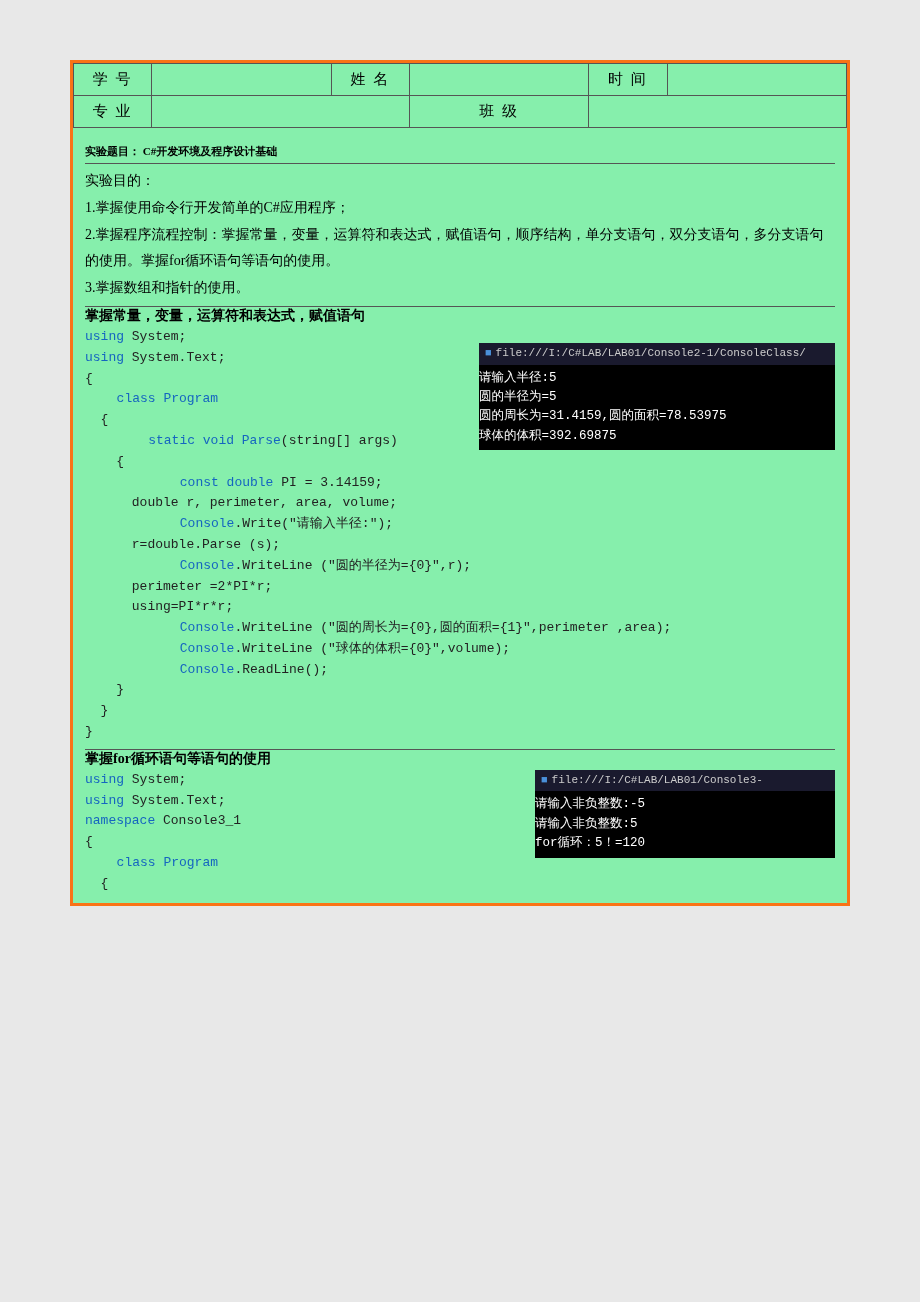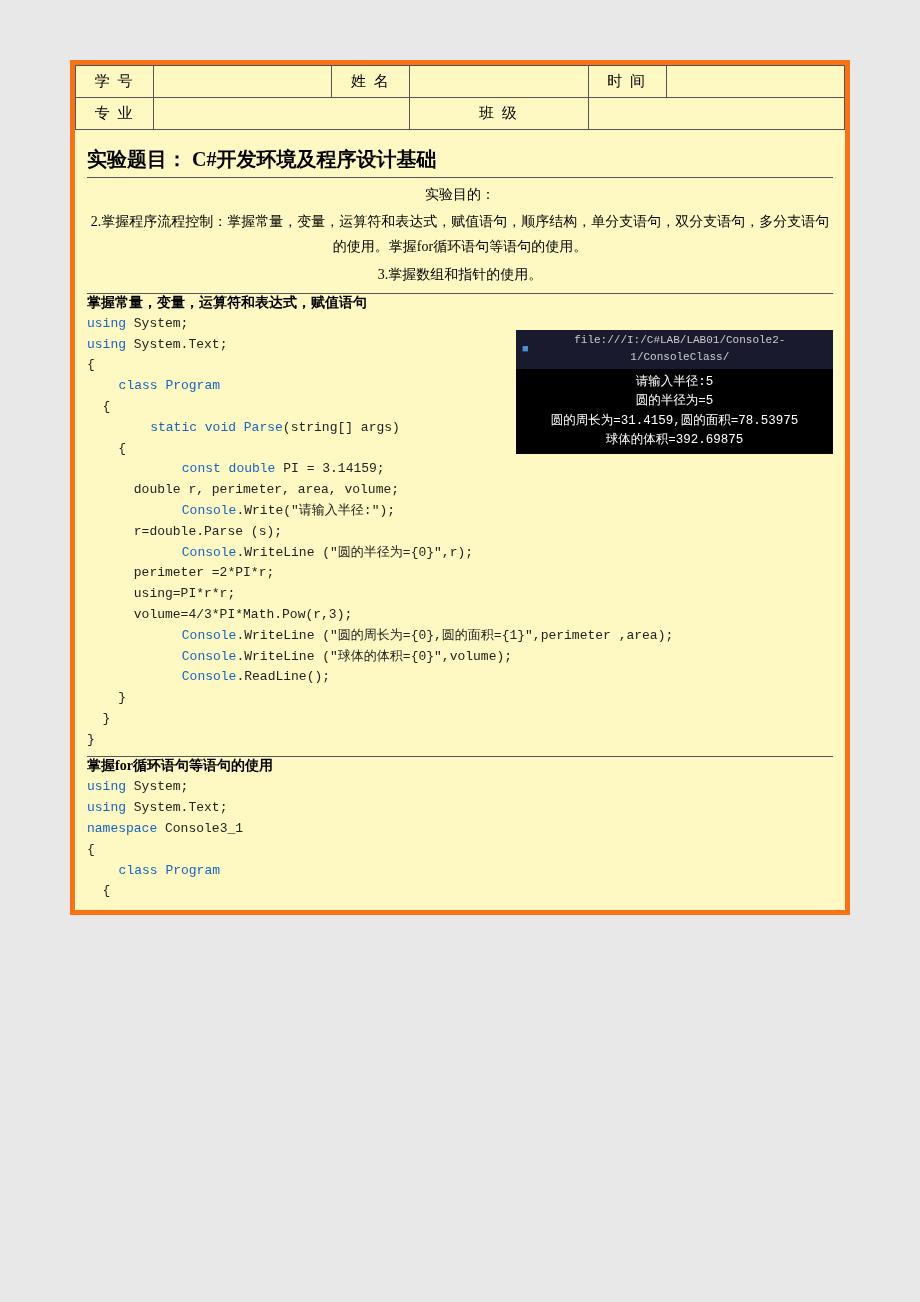--- a/index.html
+++ b/index.html
@@ -7,23 +7,23 @@
       background: #e8e8e8;
       font-family: "SimSun", "宋体", serif;
       font-size: 14px;
       display: flex;
       justify-content: center;
       align-items: flex-start;
       min-height: 1302px;
       padding: 60px 20px;
     }
     .page {
-      background: #fef9c3;
+      background: #86efac;
       width: 780px;
-      border: 5px solid #f97316;
+      border: 3px solid #f97316;
       padding: 0;
     }
     
     .header-table {
       width: 100%;
       border-collapse: collapse;
       border: 1px solid #555;
     }
     .header-table td {
       border: 1px solid #555;
@@ -37,31 +37,30 @@
       font-weight: normal;
     }
     .header-table .value-cell {
       width: 160px;
     }
     
     .content {
       padding: 8px 12px;
     }
     .section-title {
-      font-size: 20px;
+      font-size: 11px;
       font-weight: bold;
       margin: 8px 0 4px 0;
       border-bottom: 1px solid #555;
       padding-bottom: 4px;
     }
     .objectives {
       font-size: 14px;
       line-height: 1.8;
       margin-bottom: 6px;
-      text-align: center;
     }
     .objectives p {
       margin-bottom: 2px;
     }
     
     .code-section-title {
       font-size: 14px;
       font-weight: bold;
       margin: 6px 0 2px 0;
       border-top: 1px solid #555;
@@ -78,25 +77,24 @@
     }
     .kw { color: #1565C0; }
     .black { color: #222; }
     .relative-wrapper {
       position: relative;
     }
     .console-float-1 {
       position: absolute;
       top: 0;
       right: 0;
-      width: 317px;
+      width: 356px;
       background: #000;
       font-family: "Courier New", monospace;
       font-size: 12px;
-      text-align: center;
     }
     .console-float-2 {
       position: absolute;
       top: 0;
       right: 0;
       width: 300px;
       background: #000;
       font-family: "Courier New", monospace;
       font-size: 12px;
     }
@@ -144,20 +142,21 @@
     </tr>
   </tbody>
     </table>
 
   <div class="content">
 
     <div class="section-title">实验题目： C#开发环境及程序设计基础</div>
 
     <div class="objectives">
       <p>实验目的：</p>
+      <p>1.掌握使用命令行开发简单的C#应用程序；</p>
       <p>2.掌握程序流程控制：掌握常量，变量，运算符和表达式，赋值语句，顺序结构，单分支语句，双分支语句，多分支语句的使用。掌握for循环语句等语句的使用。</p>
       <p>3.掌握数组和指针的使用。</p>
     </div>
 
     <div class="code-section-title">掌握常量，变量，运算符和表达式，赋值语句</div>
 
     <div class="code-area relative-wrapper">
 
       <div class="console-float-1" style="top: 16px;">
         <div class="console-titlebar">
@@ -178,34 +177,43 @@
       <span class="code-line black">  {</span>
       <span class="code-line"><span style="padding-left:32px;color:#1565C0">    static void Parse</span><span class="black">(string[] args)</span></span>
       <span class="code-line black">    {</span>
       <span class="code-line"><span style="padding-left:48px;color:#1565C0">      const double</span><span class="black"> PI = 3.14159;</span></span>
       <span class="code-line black">      double r, perimeter, area, volume;</span>
       <span class="code-line"><span style="padding-left:48px;color:#1565C0">      Console</span><span class="black">.Write("请输入半径:");</span></span>
       <span class="code-line black">      r=double.Parse (s);</span>
       <span class="code-line"><span style="padding-left:48px;color:#1565C0">      Console</span><span class="black">.WriteLine ("圆的半径为={0}",r);</span></span>
       <span class="code-line black">      perimeter =2*PI*r;</span>
       <span class="code-line black">      using=PI*r*r;</span>
-      <span class="code-line black">      volume=4/3*PI*Math.Pow(r,3);</span>
       <span class="code-line"><span style="padding-left:48px;color:#1565C0">      Console</span><span class="black">.WriteLine ("圆的周长为={0},圆的面积={1}",perimeter ,area);</span></span>
       <span class="code-line"><span style="padding-left:48px;color:#1565C0">      Console</span><span class="black">.WriteLine ("球体的体积={0}",volume);</span></span>
       <span class="code-line"><span style="padding-left:48px;color:#1565C0">      Console</span><span class="black">.ReadLine();</span></span>
       <span class="code-line black">    }</span>
       <span class="code-line black">  }</span>
       <span class="code-line black">}</span>
     </div>
 
     <div style="position: relative;">
       <div class="code-section-title">掌握for循环语句等语句的使用</div>
 
       <div class="code-area relative-wrapper">
 
+        <div class="console-float-2" style="top: 0; right: 0;">
+          <div class="console-titlebar">
+            <span>file:///I:/C#LAB/LAB01/Console3-</span>
+          </div>
+          <div class="console-content">
+            <div>请输入非负整数:-5</div>
+            <div>请输入非负整数:5</div>
+            <div>for循环：5！=120</div>
+          </div>
+        </div>
 
         <span class="code-line"><span class="kw">using</span><span class="black"> System;</span></span>
         <span class="code-line"><span class="kw">using</span><span class="black"> System.Text;</span></span>
         <span class="code-line"><span class="kw">namespace</span><span class="black"> Console3_1</span></span>
         <span class="code-line black">{</span>
         <span class="code-line"><span style="color:#1565C0;padding-left:16px">  class</span><span style="color:#1565C0"> Program</span></span>
         <span class="code-line black">  {</span>
       </div>
     </div>
 

